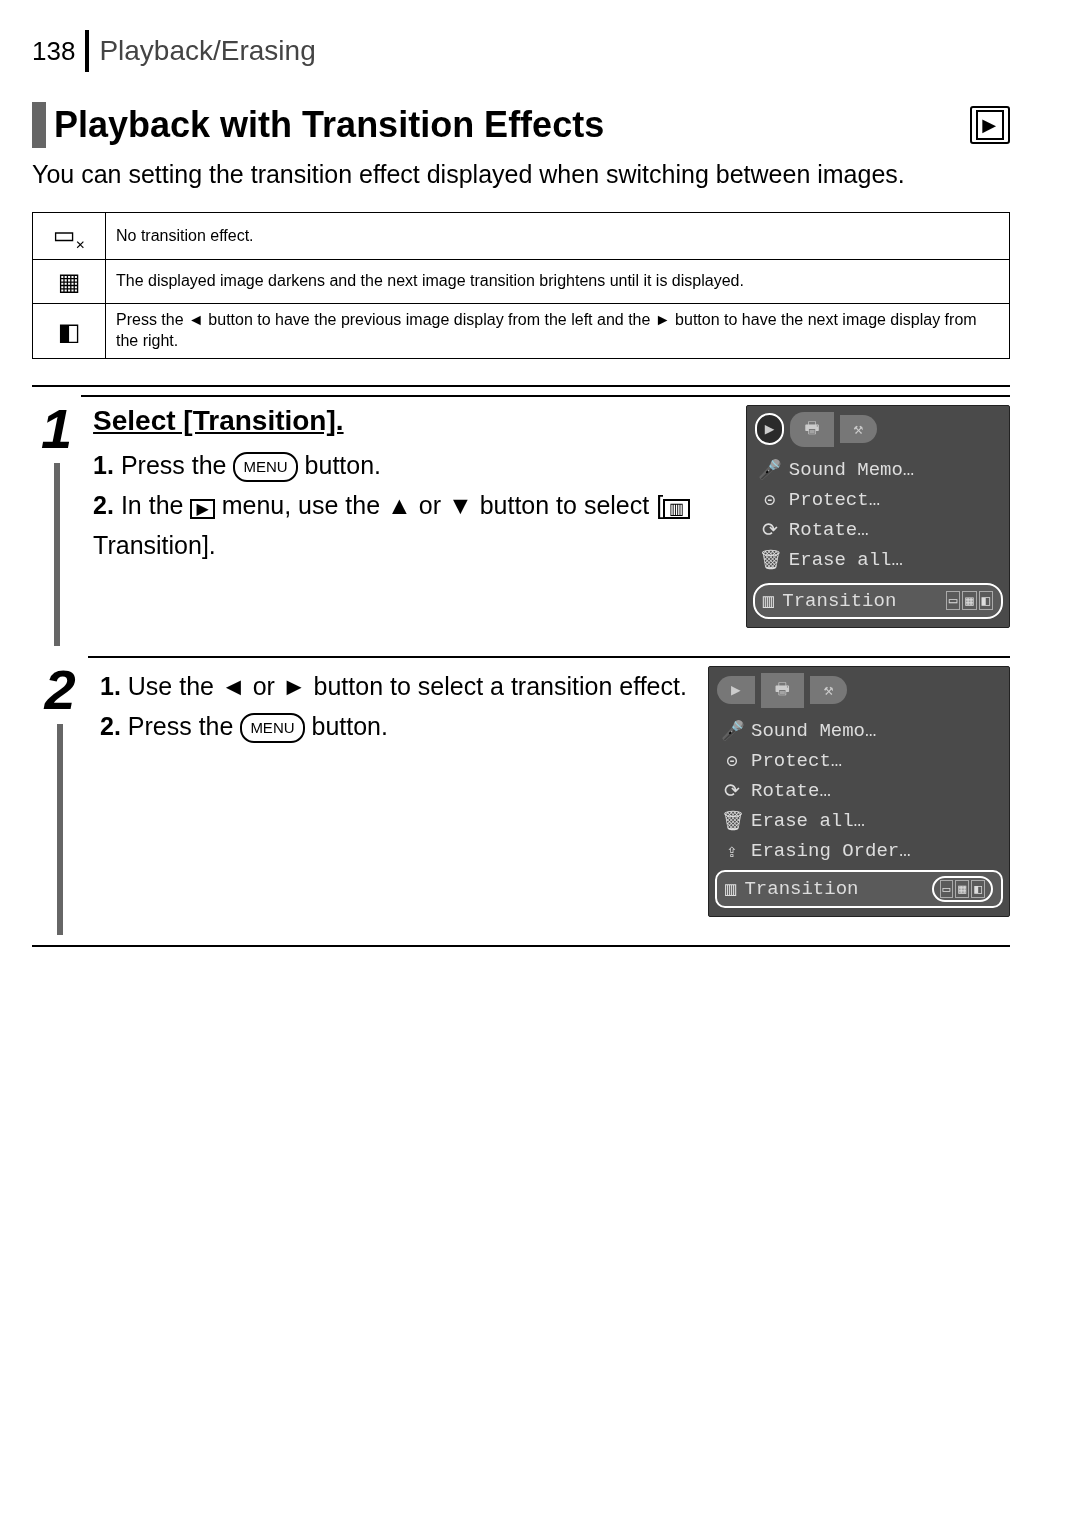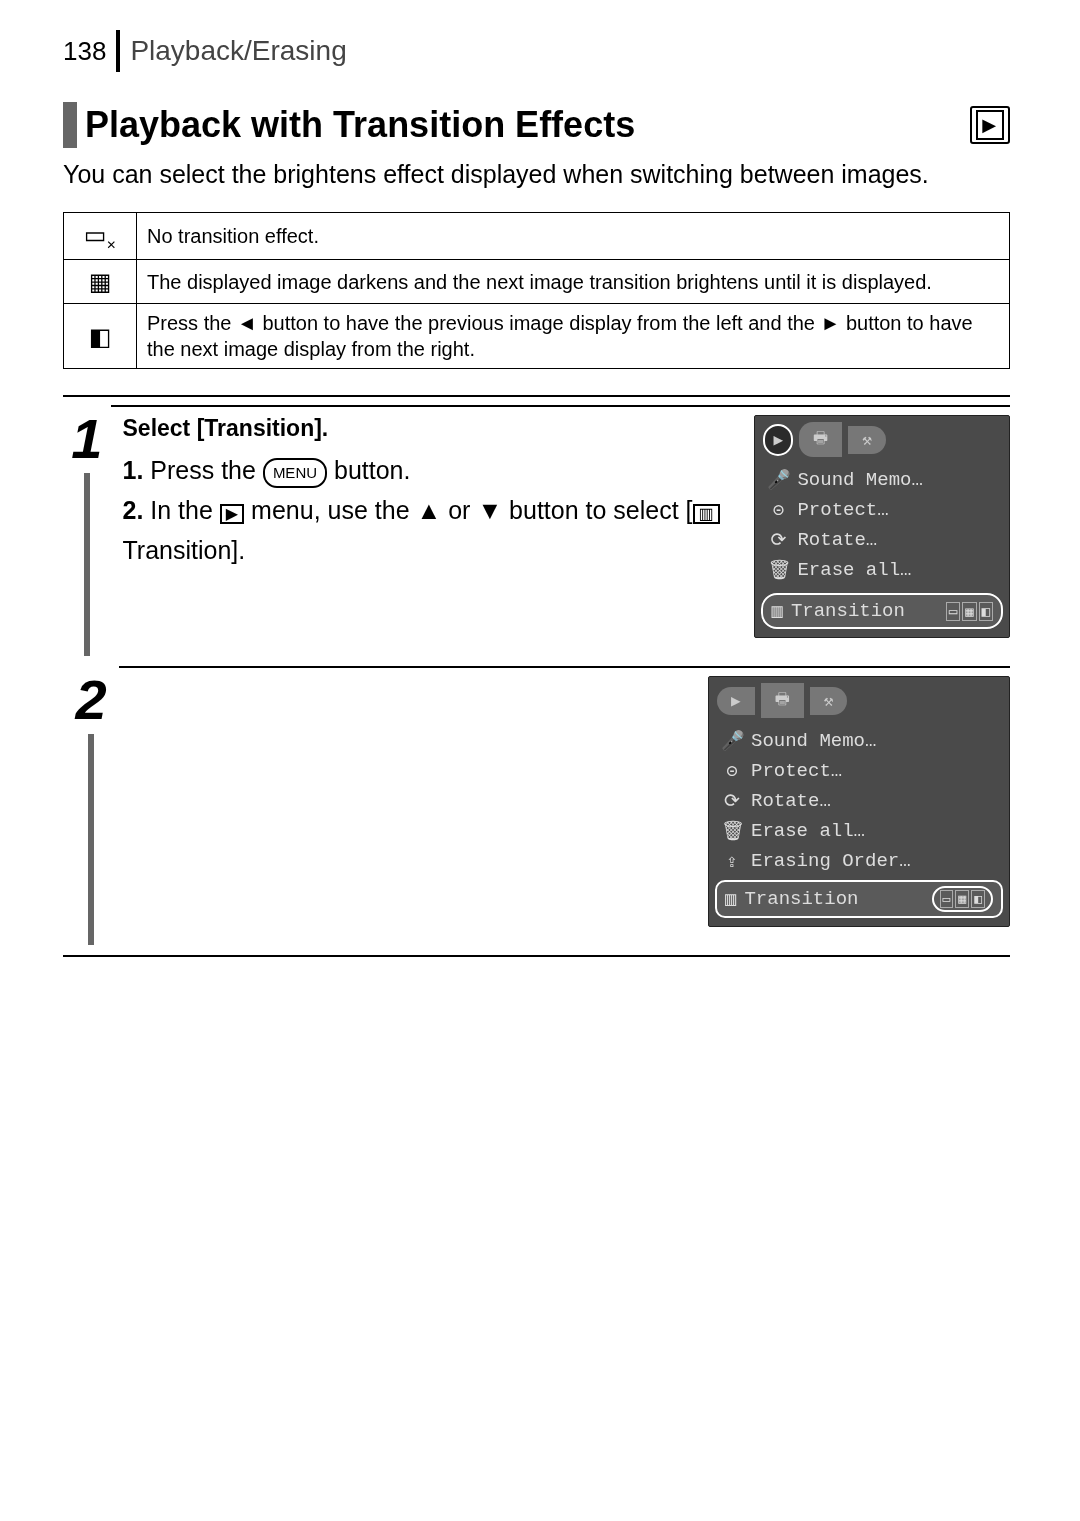--- a/index.html
+++ b/index.html
@@ -6,21 +6,20 @@
   margin: 0;
   padding: 0;
   background: #fff;
   font-family: Arial, Helvetica, sans-serif;
   width: 1080px;
   color: #000;
 }
 
 .page {
   padding: 30px 70px 40px 32px;
-  margin-left: 31px;
 }
 
 .header-row {
   display: flex;
   align-items: center;
   margin-bottom: 30px;
 }
 .page-number {
   font-size: 26px;
   font-family: Arial, sans-serif;
@@ -77,21 +76,21 @@
 
 
 .fx-table {
   border-collapse: collapse;
   width: 100%;
   margin-bottom: 26px;
 }
 .fx-table td {
   border: 1px solid #000;
   padding: 6px 10px;
-  font-size: 20px;
+  font-size: 16px;
   vertical-align: middle;
   line-height: 1.3;
 }
 .fx-table td.icon-cell {
   width: 52px;
   text-align: center;
   font-size: 24px;
 }
 
 hr.sep {
@@ -129,23 +128,24 @@
   display: flex;
   gap: 18px;
   border-top: 2px solid #000;
   padding-top: 8px;
   padding-bottom: 18px;
 }
 .step-main {
   flex: 1 1 auto;
 }
 .step-title {
-  font-size: 23px;
+  font-size: 28px;
   font-weight: bold;
   margin-bottom: 8px;
+  text-decoration: underline;
 }
 .step-list {
   font-size: 25px;
   line-height: 1.6;
 }
 .step-list .n { font-weight: bold; }
 
 
 .cam {
   width: 300px;
@@ -274,21 +274,21 @@
   </div>
 
   <div class="title-row">
     <span class="title-bar"></span>
     <span class="title-text">Playback with Transition Effects</span>
     <span class="play-badge">
       <span class="play-badge-inner">▶</span>
     </span>
   </div>
 
-  <div class="intro">You can select the brightens effect displayed when switching between images.</div>
+  <div class="intro">You can setting the transition effect displayed when switching between images.</div>
 
   <table class="fx-table">
     <tbody>
         <tr>
       <td class="icon-cell">▭<sub style="font-size:12px">✕</sub></td>
       <td>No transition effect.</td>
     </tr>
     <tr>
       <td class="icon-cell">▦</td>
       <td>The displayed image darkens and the next image transition brightens until it is displayed.</td>
@@ -379,20 +379,36 @@
     </div>
   </div>
 
   <div class="step-block">
     <div class="step-left">
       <div class="step-num">2</div>
       <div class="step-vbar"></div>
     </div>
     <div class="step-body">
       <div class="step-main">
+        <div class="step-list">
+          <div>
+            <span class="n">1.</span>
+            <span>Use the</span>
+            <span>◄</span>
+            <span>or</span>
+            <span>►</span>
+            <span>button to select a transition effect.</span>
+          </div>
+          <div>
+            <span class="n">2.</span>
+            <span>Press the</span>
+            <span class="menu-pill">MENU</span>
+            <span>button.</span>
+          </div>
+        </div>
       </div>
 
       <div class="cam step2">
         <div class="tabs">
           <span class="tab pill">▶</span>
           <span class="tab pill right">🖶</span>
           <span class="tab pill end">⚒</span>
         </div>
         <div class="items">
           <div class="item">

